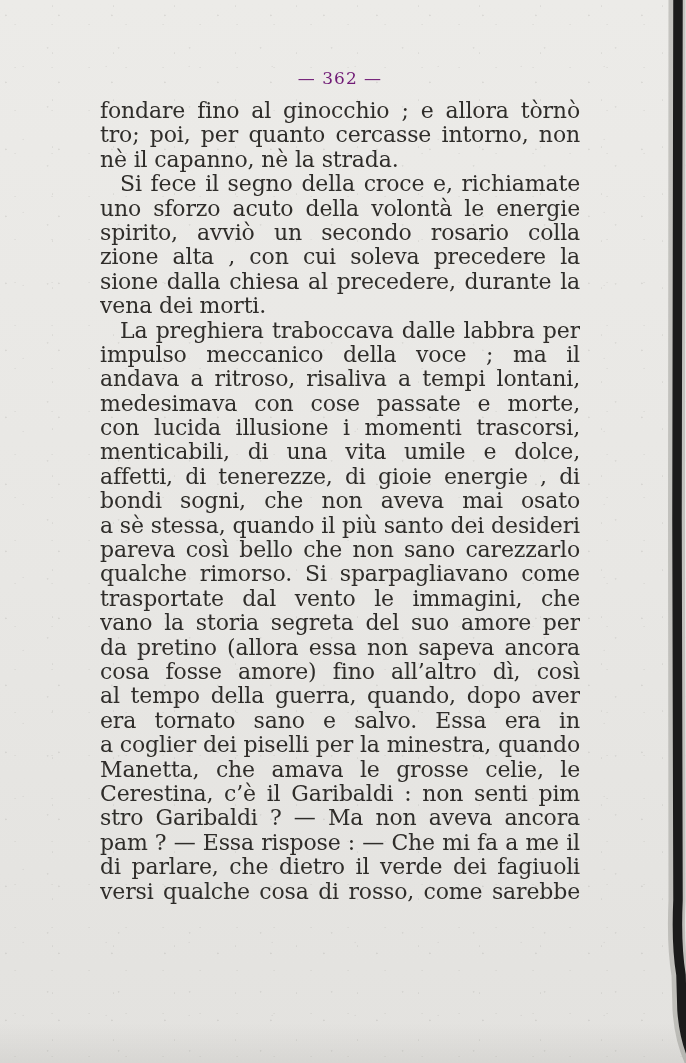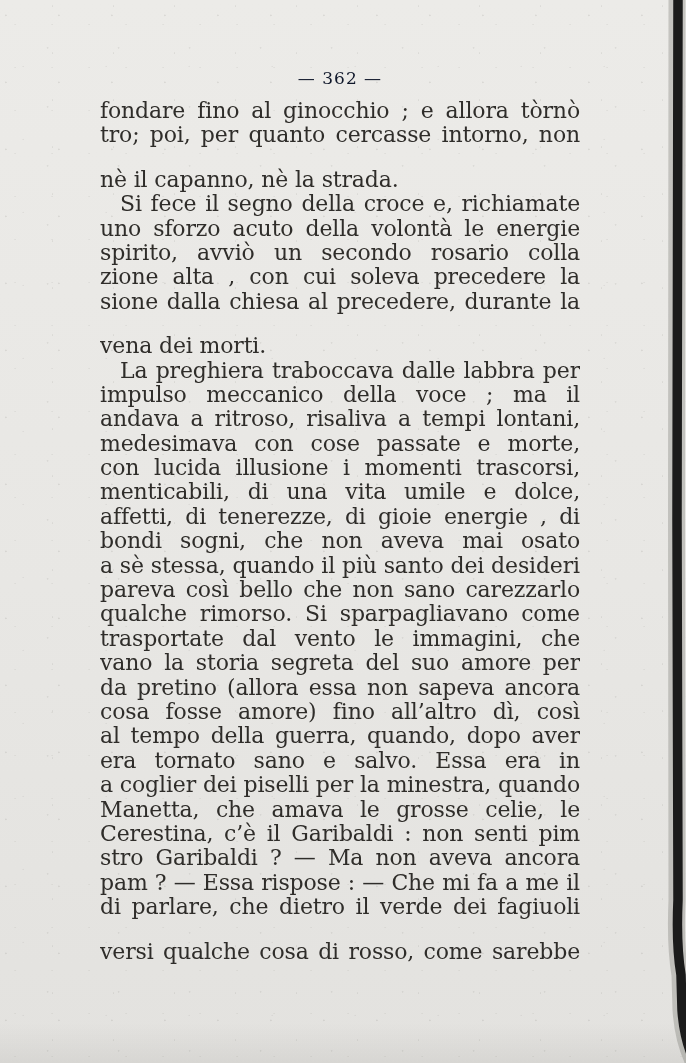--- a/index.html
+++ b/index.html
@@ -21,41 +21,40 @@
     background-size: 53px 67px, 71px 59px, 37px 43px, 61px 47px, 83px 73px, 100% 100%;
     font-family: "DejaVu Serif", "Liberation Serif", serif;
     color: #2f2d2a;
   }
   .page-header {
     position: absolute;
     top: 68px; left: 100px; width: 480px;
     text-align: center;
     font-size: 17px;
     letter-spacing: 1px;
-    color: #0f172a;
+    color: #701a75;
   }
   .text-block {
     position: absolute;
     top: 99px; left: 100px; width: 480px;
     font-size: 22px;
     letter-spacing: -0.15px;
     line-height: 24.4px;
   }
   .para { margin: 0; }
   .line {
     height: 24.4px;
     overflow: hidden;
     text-align: justify;
     text-align-last: justify;
     white-space: nowrap; 
   }
   .line { white-space: normal; }
   .line.last {
     text-align-last: left;
-    margin-top: 20px;
   }
   .line.indent { padding-left: 20px; }
   .it { }
   .edge-shadow-svg {
     position: absolute; top: 0; left: 0;
     pointer-events: none;
   }
   .bottom-vignette {
     position: absolute; left: 0; bottom: 0; width: 100%; height: 40px;
     background: linear-gradient(180deg, rgba(60,58,52,0) 0%, rgba(60,58,52,.07) 100%);

